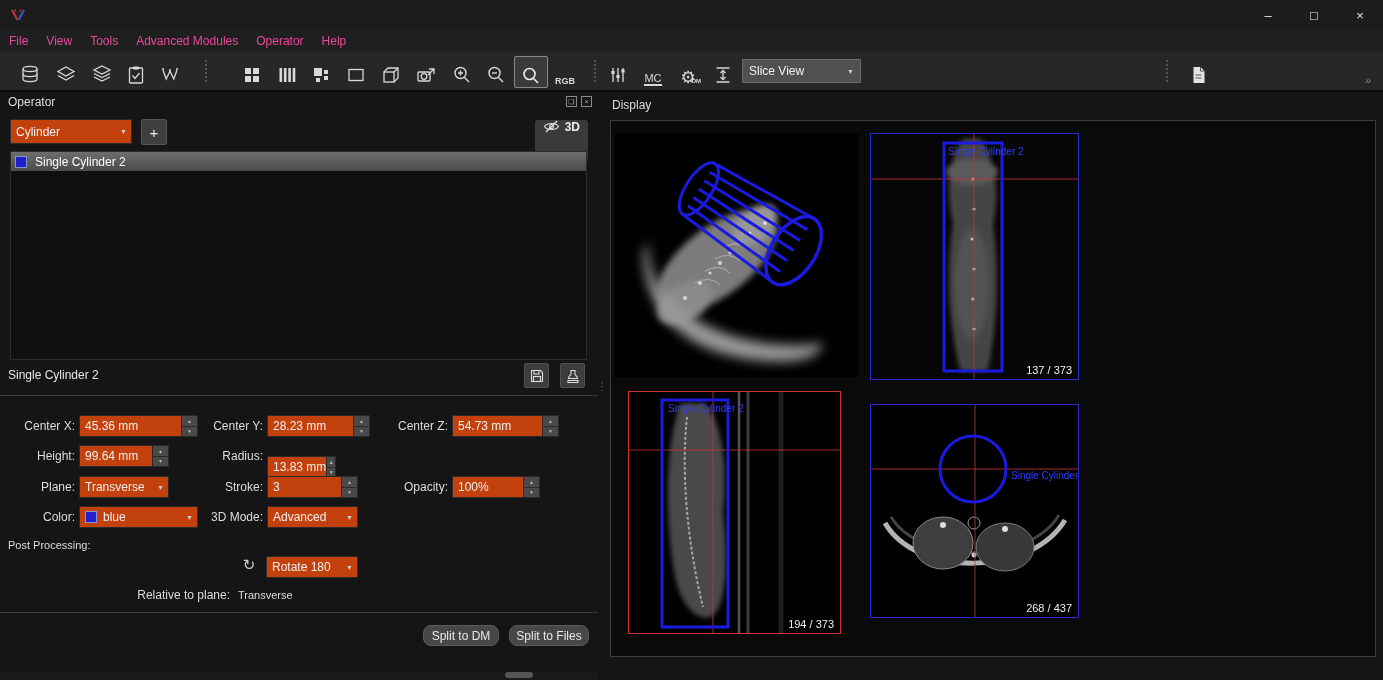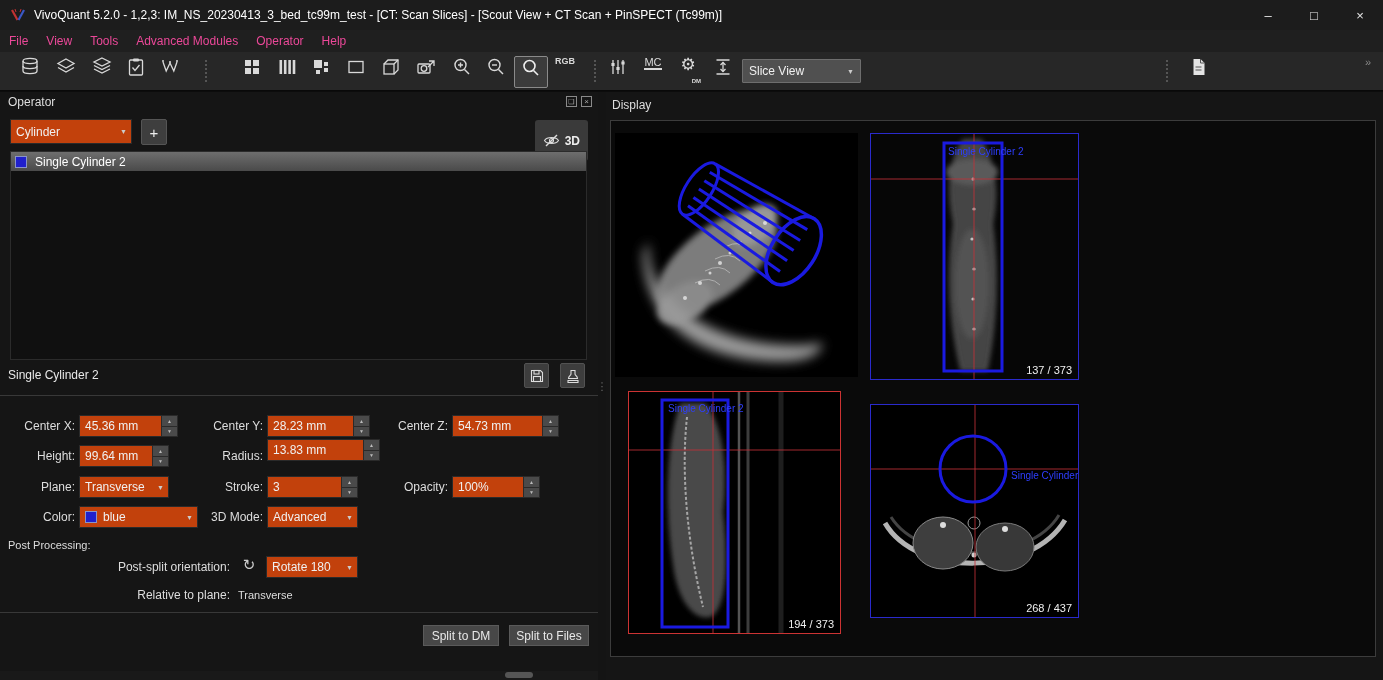--- a/index.html
+++ b/index.html
@@ -8,54 +8,54 @@
   .titlebar{position:absolute;left:0;top:0;width:100%;height:30px;background:#1c1c1c;display:flex;align-items:center;border-bottom:1px solid #000}
   .app-logo{margin-left:10px;flex:0 0 auto}
   .title-text{margin-left:8px;font-size:12px;color:#fff;white-space:nowrap}
   .win-controls{margin-left:auto;display:flex;height:30px}
   .win-btn{width:46px;height:30px;display:flex;align-items:center;justify-content:center;font-size:13px;color:#e6e6e6}
   
   .menubar{position:absolute;left:0;top:30px;width:100%;height:22px;background:#1f1f1f;display:flex;align-items:center;font-size:12px;color:#ec4899;border-bottom:1px solid #101010}
   .menu-item{padding:3px 9px}
   
   .toolbar{position:absolute;left:0;top:52px;width:100%;height:38px;background:#272727;border-bottom:1px solid #090909}
-  .tbtn{position:absolute;top:4px;width:32px;height:30px;display:flex;align-items:flex-start;justify-content:center;border-radius:2px;color:#d9d9d9}
+  .tbtn{position:absolute;top:4px;width:32px;height:30px;display:flex;align-items:flex-end;justify-content:center;border-radius:2px;color:#d9d9d9}
   .tbtn.active{border:1px solid #8a8a8a;background:#3b3b3b}
   .tsep{position:absolute;top:8px;height:22px;border-left:2px dotted #555}
   .tdrop{position:absolute;top:7px;height:24px;background:#505050;border:1px solid #6e6e6e;display:flex;align-items:center;font-size:12px;color:#f0f0f0;padding:0 6px;border-radius:1px;box-sizing:border-box}
   .darr{margin-left:auto;padding-left:8px;font-size:7px;color:#ccc}
   .gear-glyph{font-size:17px;line-height:1}
   .dm-sub{position:absolute;right:3px;bottom:2px;font-size:6px;font-weight:bold}
   .mc-text{font-size:11px;font-weight:normal;border-bottom:2px solid #d9d9d9;line-height:1.1}
   .rgb-text{font-size:9px;font-weight:bold}
   .overflow-glyph{font-size:11px;color:#888}
   
   .operator-panel{position:absolute;left:0;top:92px;width:598px;height:588px;background:#151515}
   .panel-title{position:absolute;left:8px;top:3px;font-size:12px;color:#ddd}
   .panel-winbtns{position:absolute;right:6px;top:4px;display:flex;gap:4px}
   .mini-icon{width:11px;height:11px;border:1px solid #8a8a8a;color:#aaa;font-size:8px;line-height:10px;text-align:center;box-sizing:border-box}
   .fdrop,.finput{position:absolute;height:22px;background:#c2410c;border:1px solid #2a2a2a;display:flex;align-items:center;font-size:12px;color:#f0f0f0;padding-left:5px;box-sizing:border-box}
   .fdrop{padding-right:4px}
   .shape-dropdown{top:27px;left:10px;width:122px;height:25px}
   .add-btn{position:absolute;left:141px;top:27px;width:26px;height:26px;background:#3e3e3e;border:1px solid #555;color:#eee;font-size:15px;display:flex;align-items:center;justify-content:center;border-radius:2px;box-sizing:border-box}
-  .btn-3d{position:absolute;right:10px;top:28px;height:41px;padding:0 8px;background:#3a3a3a;border-radius:3px;display:flex;align-items:center;gap:5px;font-size:12px;font-weight:bold;color:#eee}
+  .btn-3d{position:absolute;right:10px;top:28px;height:41px;padding:0 8px;background:#3a3a3a;border-radius:3px;display:flex;gap:5px;font-size:12px;font-weight:bold;color:#eee}
   .roi-list{position:absolute;left:10px;top:59px;width:577px;height:209px;background:#101010;border:1px solid #2b2b2b;box-sizing:border-box}
   .roi-row{height:19px;background:linear-gradient(#6e6e6e,#4a4a4a);display:flex;align-items:center;font-size:12px;color:#fff;gap:8px;padding-left:4px}
   .roi-swatch{width:12px;height:12px;background:#2020cc;border:1px solid #8a94c8;box-sizing:border-box}
   .detail-title{position:absolute;left:8px;top:276px;font-size:12px;color:#e8e8e8}
   .icon-btn{position:absolute;width:25px;height:25px;background:#3d3d3d;border:1px solid #525252;border-radius:2px;display:flex;align-items:center;justify-content:center;box-sizing:border-box}
   .hline{position:absolute;left:0;width:598px;border-top:1px solid #383838}
   .flabel{position:absolute;height:22px;line-height:22px;font-size:12px;color:#ddd;text-align:right}
   .fval{white-space:nowrap}
   .spin{margin-left:auto;width:15px;height:100%;display:flex;flex-direction:column;border-left:1px solid #2a2a2a}
   .spin i{flex:1;font-style:normal;font-size:5px;color:#bbb;display:flex;align-items:center;justify-content:center;background:#4a4a4a}
   .spin i + i{border-top:1px solid #2a2a2a}
   .static-val{position:absolute;height:22px;line-height:22px;font-size:11px;color:#ddd}
   .rotate-glyph{position:absolute;font-size:15px;color:#ccc;width:22px;text-align:center}
-  .panel-btn{position:absolute;height:21px;background:#474747;border:1px solid #5a5a5a;color:#e8e8e8;font-size:12px;display:flex;align-items:center;justify-content:center;border-radius:0;box-sizing:border-box}
+  .panel-btn{position:absolute;height:21px;background:#474747;border:1px solid #5a5a5a;color:#e8e8e8;font-size:12px;display:flex;align-items:center;justify-content:center;border-radius:8px;box-sizing:border-box}
   
   .splitter{position:absolute;left:598px;top:92px;width:8px;height:588px;background:#141414;display:flex;align-items:center;justify-content:center;color:#666;font-size:11px}
   
   .display-panel{position:absolute;left:606px;top:92px;width:777px;height:588px;background:#151515}
   .display-title{position:absolute;left:6px;top:6px;font-size:12px;color:#ddd}
   .viewport-area{position:absolute;left:4px;top:28px;width:766px;height:537px;background:#0a0a0a;border:1px solid #3c3c3c;box-sizing:border-box}
   .viewport{position:absolute;background:#000;box-sizing:border-box}
   .vp-blue{border:1px solid #2a2acc}
   .vp-red{border:1px solid #cc3333}
   .vp-label{fill:#2e3eff;font-size:10px}
@@ -69,21 +69,20 @@
 <body>
 
 <div class="app">
 
   <div class="titlebar">
     <svg class="app-logo" width="16" height="16" viewBox="0 0 16 16">
       <path d="M2 3 L7.5 13" stroke="#c23232" stroke-width="2.2" fill="none"></path>
       <path d="M14 3 L8.5 13" stroke="#3a57c4" stroke-width="2.2" fill="none"></path>
       <path d="M5 2 L6 5 M11 2 L10 5" stroke="#c23232" stroke-width="1" fill="none"></path>
     </svg>
-    <span class="title-text">VivoQuant 5.2.0 - 1,2,3: IM_NS_20230413_3_bed_tc99m_test - [CT: Scan Slices] - [Scout View + CT Scan + PinSPECT (Tc99m)]</span>
     <div class="win-controls">
       <div class="win-btn">–</div>
       <div class="win-btn">□</div>
       <div class="win-btn">×</div>
     </div>
   </div>
 
   <div class="menubar">
     <span class="menu-item">File</span>
     <span class="menu-item">View</span>
@@ -288,21 +287,21 @@
     </div>
     <div class="icon-btn" style="left:560px;top:271px">
       <svg width="16" height="16" viewBox="0 0 16 16" fill="none" stroke="#ddd" stroke-width="1.1">
         <path d="M6 2.5h4v3.5c0 1.5 2.5 2 2.5 4.5h-9c0-2.5 2.5-3 2.5-4.5z"></path>
           <path d="M3 12.5h10v2H3z"></path>
       </svg>
     </div>
     <div class="hline" style="top:303px"></div>
 
     <span class="flabel" style="left:0;top:323px;width:75px">Center X:</span>
-    <div class="finput" style="left:79px;top:323px;width:99px">
+    <div class="finput" style="left:79px;top:323px;width:119px">
       <span class="fval">45.36 mm</span>
       <span class="spin">
           <i>▲</i>
           <i>▼</i>
         </span>
     </div>
     <span class="flabel" style="left:185px;top:323px;width:78px">Center Y:</span>
     <div class="finput" style="left:267px;top:323px;width:103px">
       <span class="fval">28.23 mm</span>
       <span class="spin">
@@ -321,21 +320,21 @@
 
     <span class="flabel" style="left:0;top:353px;width:75px">Height:</span>
     <div class="finput" style="left:79px;top:353px;width:90px">
       <span class="fval">99.64 mm</span>
       <span class="spin">
           <i>▲</i>
           <i>▼</i>
         </span>
     </div>
     <span class="flabel" style="left:185px;top:353px;width:78px">Radius:</span>
-    <div class="finput" style="left:267px;top:347px;width:113px">
+    <div class="finput" style="left:267px;top:364px;width:69px">
       <span class="fval">13.83 mm</span>
       <span class="spin">
           <i>▲</i>
           <i>▼</i>
         </span>
     </div>
 
     <span class="flabel" style="left:0;top:384px;width:75px">Plane:</span>
     <div class="fdrop" style="left:79px;top:384px;width:90px">
       <span class="fval">Transverse</span>
@@ -364,21 +363,20 @@
       <span class="fval">blue</span>
       <span class="darr">▼</span>
     </div>
     <span class="flabel" style="left:185px;top:414px;width:78px">3D Mode:</span>
     <div class="fdrop" style="left:267px;top:414px;width:91px">
       <span class="fval">Advanced</span>
       <span class="darr">▼</span>
     </div>
 
     <span class="static-val" style="left:8px;top:442px">Post Processing:</span>
-    <span class="flabel" style="left:30px;top:464px;width:200px">Post-split orientation:</span>
     <span class="rotate-glyph" style="left:238px;top:464px">↻</span>
     <div class="fdrop" style="left:266px;top:464px;width:92px">
       <span class="fval">Rotate 180</span>
       <span class="darr">▼</span>
     </div>
     <span class="flabel" style="left:30px;top:492px;width:200px">Relative to plane:</span>
     <span class="static-val" style="left:238px;top:492px">Transverse</span>
 
     <div class="hline" style="top:520px"></div>
     <div class="panel-btn" style="left:423px;top:533px;width:76px">Split to DM</div>

